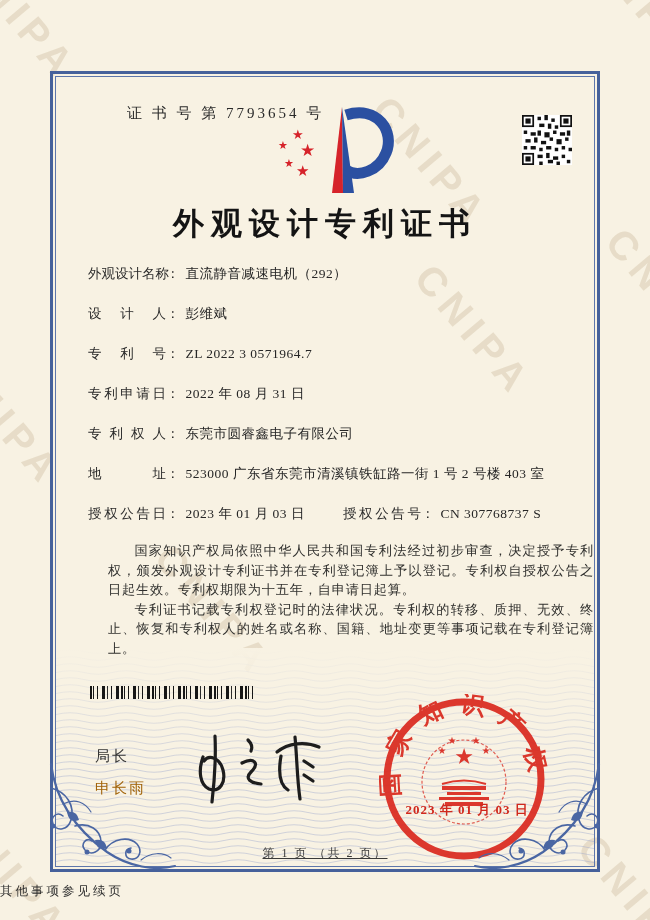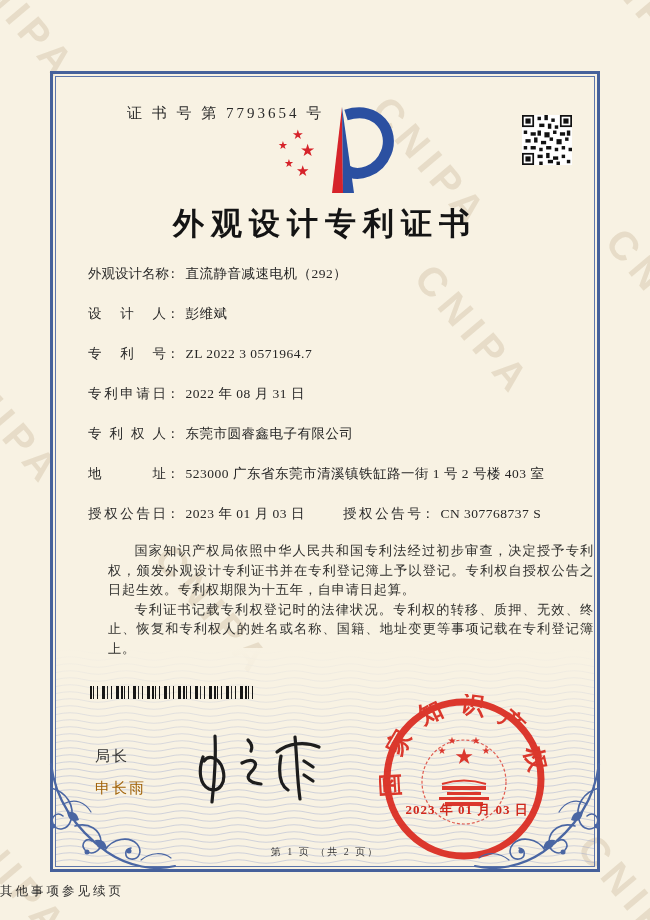--- a/index.html
+++ b/index.html
@@ -51,21 +51,21 @@
       #161616 26px 29px,transparent 29px 31px);}
 
   #sig-title{left:95px;top:747px;font-family:"Liberation Sans",sans-serif;font-size:15px;color:#333;letter-spacing:2px;}
   #sig-name{left:95px;top:779px;font-family:"Liberation Sans",sans-serif;font-size:15px;color:#a16207;letter-spacing:2px;}
   #autograph{left:185px;top:727px;width:155px;height:82px;}
 
   #seal{left:379px;top:694px;width:170px;height:170px;z-index:2;}
   #seal-date{left:387px;top:801px;width:160px;text-align:center;z-index:3;
              font-size:13px;font-weight:bold;color:#d0281d;letter-spacing:1px;}
 
-  #page-num{left:0;top:845px;width:650px;text-align:center;font-size:10px;color:#3a3a3a;letter-spacing:2px;}
+  #page-num{left:0;top:845px;width:650px;text-align:center;font-size:12px;color:#3a3a3a;letter-spacing:2px;text-decoration:underline;}
   #cont-note{left:0;top:883px;width:650px;text-align:left;font-size:12.5px;color:#2d2d2d;letter-spacing:3px;}
 
   .flourish{position:absolute;width:140px;height:130px;z-index:2;}
   #flourish-left{left:41px;top:748px;}
   #flourish-right{left:469px;top:748px;transform:scaleX(-1);}
 </style>
 </head>
 <body>
 
 <div id="page">

